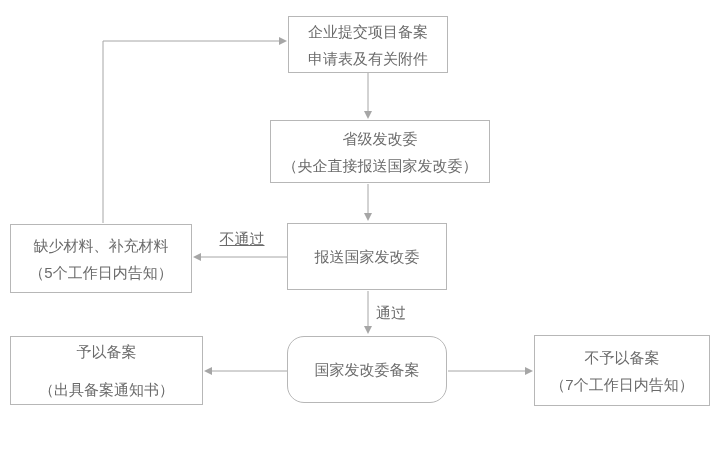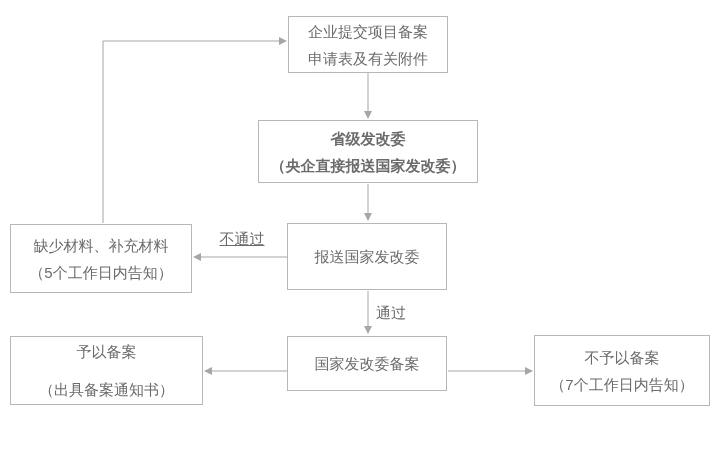--- a/index.html
+++ b/index.html
@@ -40,25 +40,25 @@
     font-size: 15px;
     line-height: 27px;
     display: flex;
     flex-direction: column;
     align-items: center;
     justify-content: center;
     text-align: right;
     white-space: nowrap;
   }
   .n-submit     { left: 288px; top: 16px;  width: 160px; height: 57px; }
-  .n-provincial { left: 258px; top: 120px; width: 220px; height: 63px; font-weight: bold; }
+  .n-provincial { left: 270px; top: 120px; width: 220px; height: 63px; }
   .n-report     { left: 287px; top: 223px; width: 160px; height: 67px; }
   .n-missing    { left: 10px;  top: 224px; width: 182px; height: 69px; }
   .n-approve    { left: 10px;  top: 336px; width: 193px; height: 69px; gap: 11px; }
-  .n-filing     { left: 287px; top: 336px; width: 160px; height: 55px; }
+  .n-filing     { left: 287px; top: 336px; width: 160px; height: 67px; border-radius: 17px; }
   .n-reject     { left: 534px; top: 335px; width: 176px; height: 71px; }
   .edge-label {
     position: absolute;
     color: #6b6b6b;
     font-size: 15px;
     white-space: nowrap;
   }
   .l-fail { left: 205px; top: 230px; width: 74px; text-align: center; text-decoration: underline; }
   .l-pass { left: 376px; top: 304px; }
 </style>

